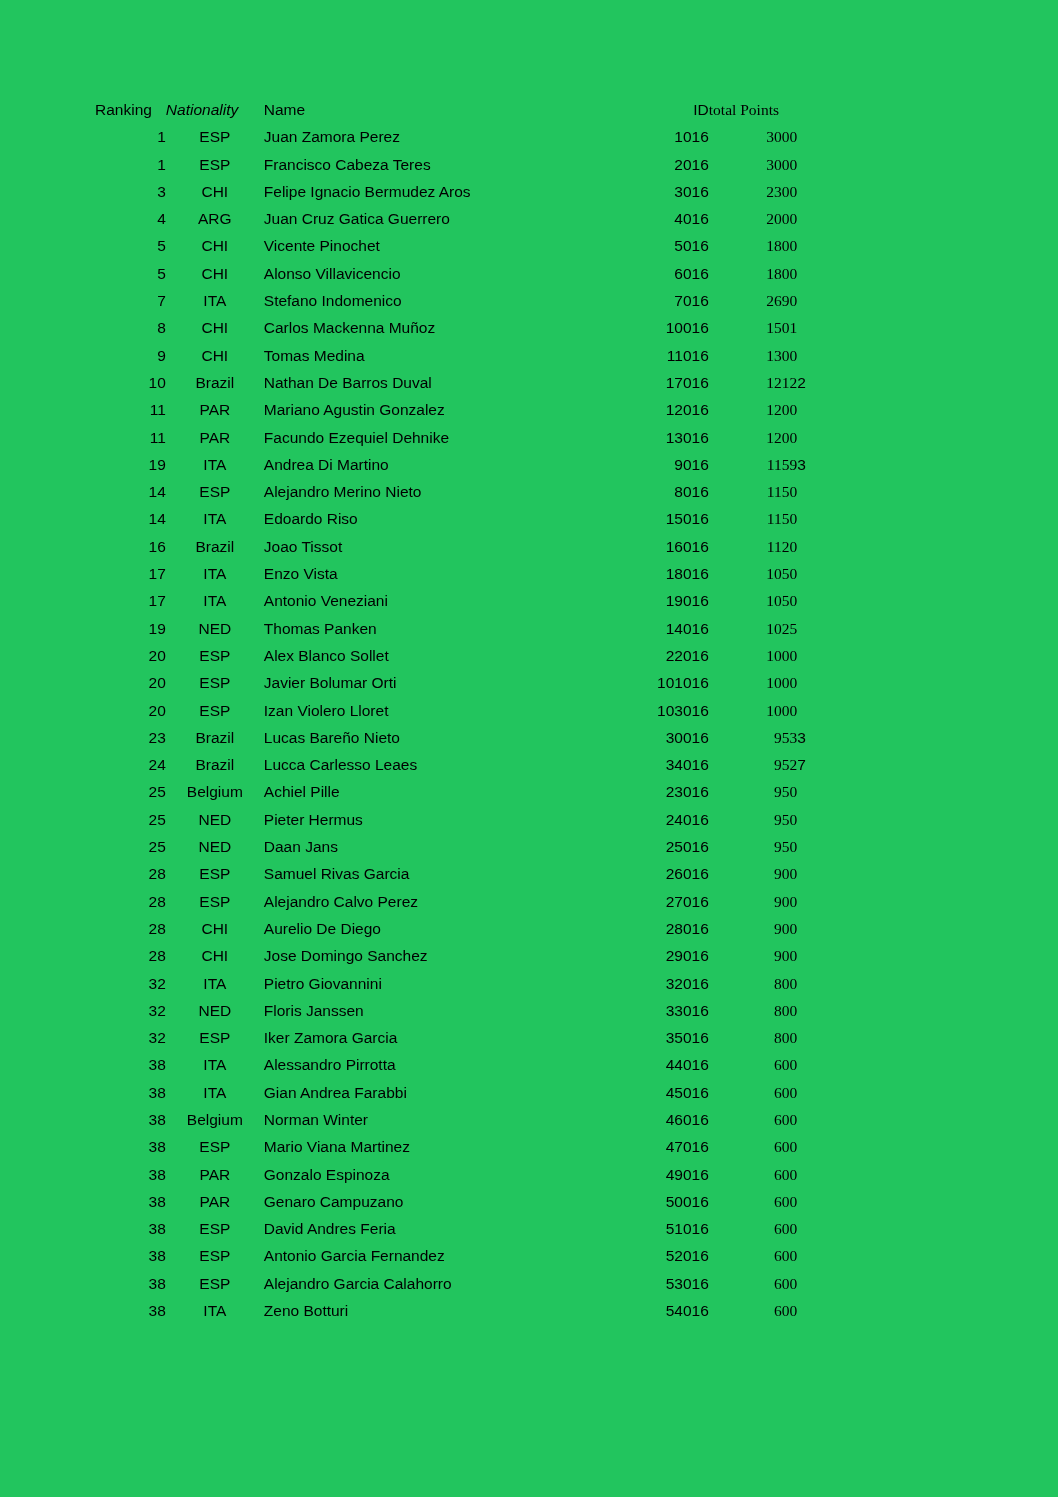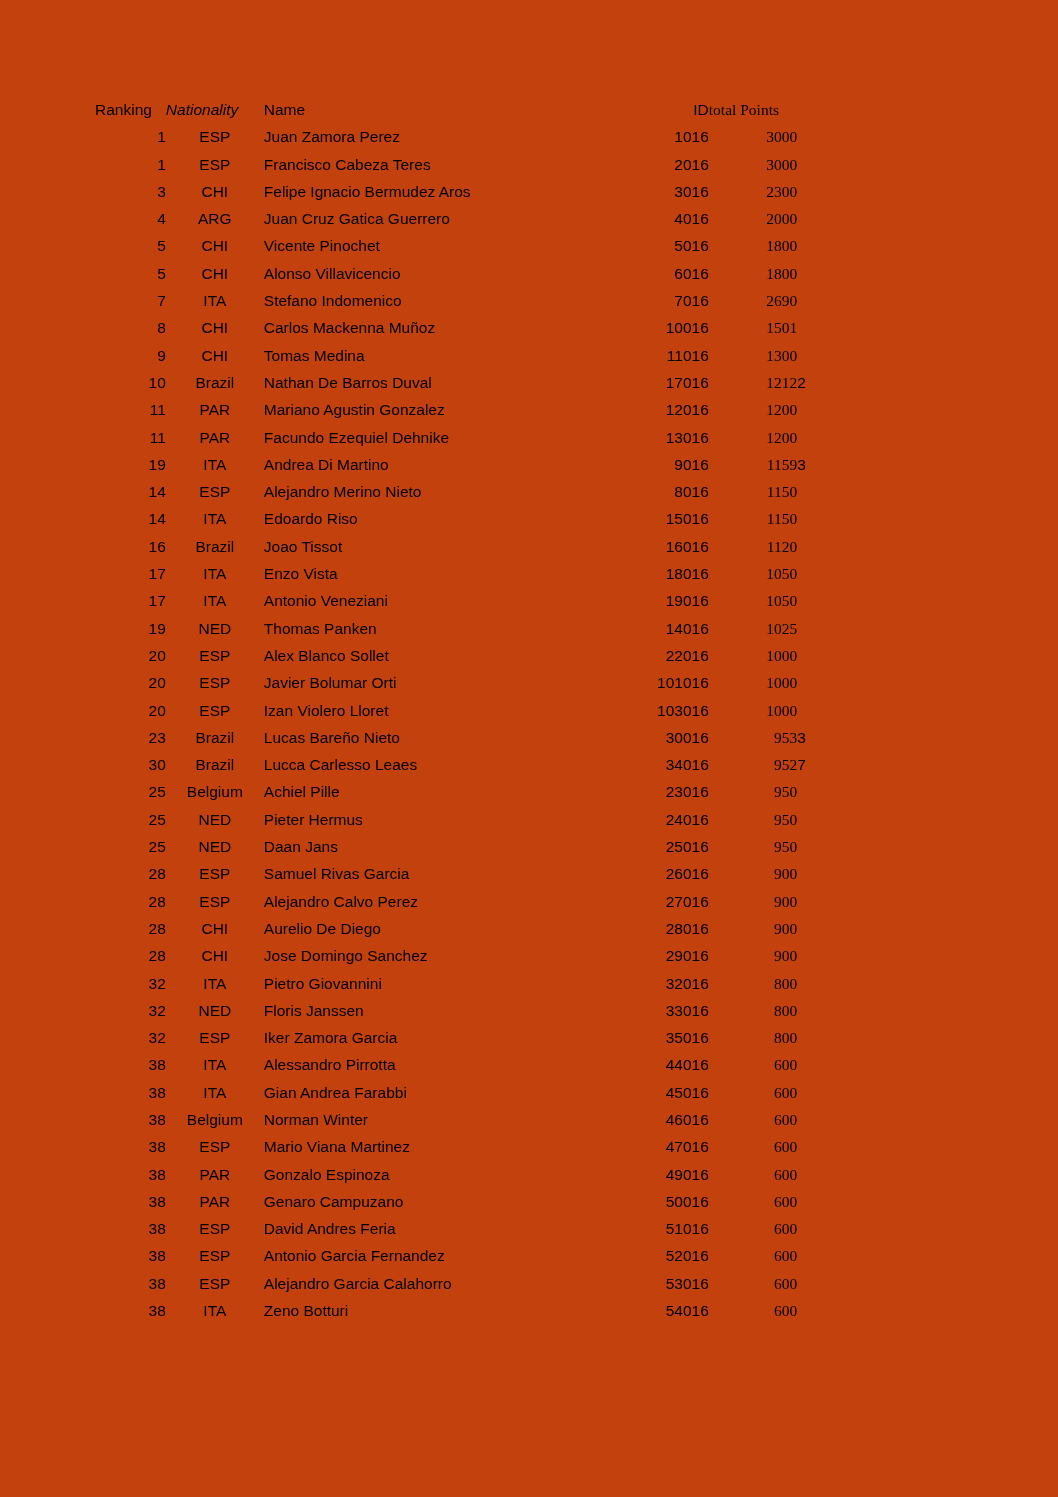--- a/index.html
+++ b/index.html
@@ -12,21 +12,21 @@
     height: 1497px;
     font-family: "Liberation Sans", sans-serif;
     color: #000000;
     position: relative;
   }
   .page {
     position: absolute;
     left: 0; top: 0;
     width: 1058px;
     height: 1497px;
-    background: #c2410c;
+    background: #22c55e;
   }
   .table-wrap {
     position: absolute;
     left: 95px;
     top: 96px;
     width: 780px;
   }
   table.ranking {
     border-collapse: collapse;
     width: 740px;
@@ -252,21 +252,21 @@
           </tr>
           <tr>
             <td class="col-rank">23</td>
             <td class="col-nat">Brazil</td>
             <td class="col-name">Lucas Bareño Nieto</td>
             <td class="col-id">30016</td>
             <td class="col-points">953</td>
             <td class="col-extra">3</td>
           </tr>
           <tr>
-            <td class="col-rank">30</td>
+            <td class="col-rank">24</td>
             <td class="col-nat">Brazil</td>
             <td class="col-name">Lucca Carlesso Leaes</td>
             <td class="col-id">34016</td>
             <td class="col-points">952</td>
             <td class="col-extra">7</td>
           </tr>
           <tr>
             <td class="col-rank">25</td>
             <td class="col-nat">Belgium</td>
             <td class="col-name">Achiel Pille</td>

